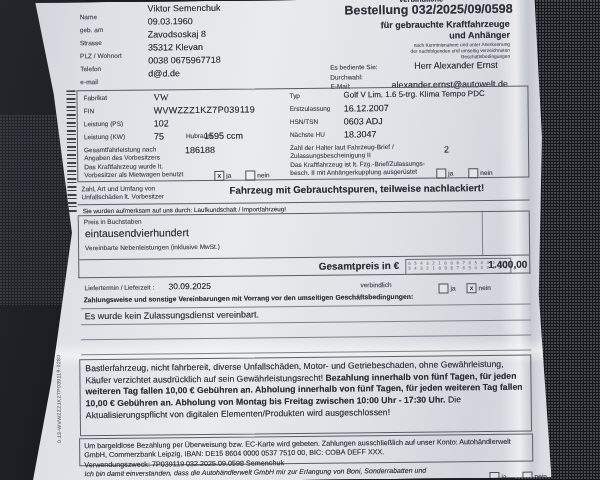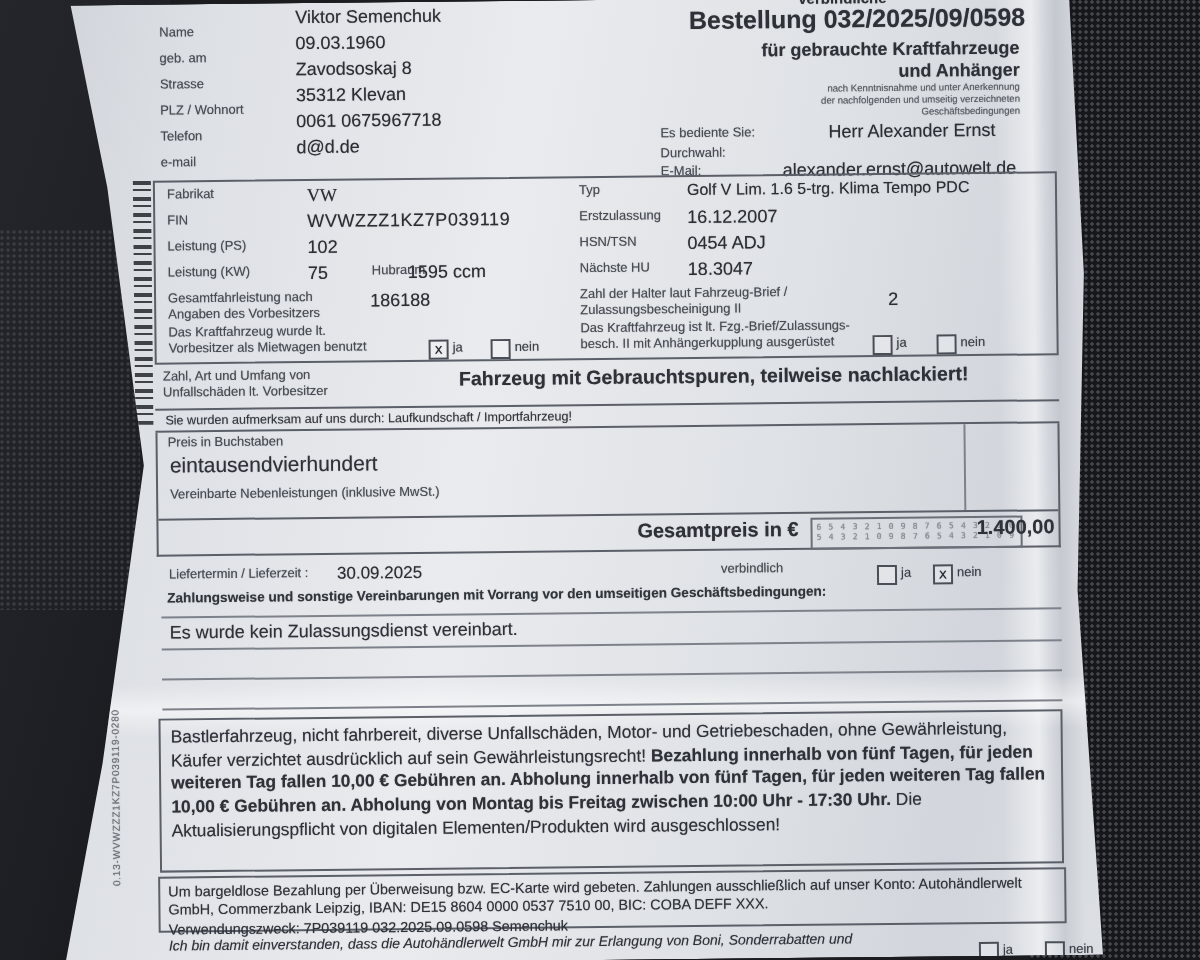--- a/index.html
+++ b/index.html
@@ -59,21 +59,21 @@
       <div>
         <div class="abs" style="left:82px;top:3px;"><span class="lbl">Name</span></div>
         <div class="abs val" style="left:150px;top:2px;">Viktor Semenchuk</div>
         <div class="abs" style="left:82px;top:16px;"><span class="lbl">geb. am</span></div>
         <div class="abs val" style="left:150px;top:15px;">09.03.1960</div>
         <div class="abs" style="left:82px;top:29px;"><span class="lbl">Strasse</span></div>
         <div class="abs val" style="left:150px;top:28px;">Zavodsoskaj 8</div>
         <div class="abs" style="left:82px;top:42px;"><span class="lbl">PLZ / Wohnort</span></div>
         <div class="abs val" style="left:150px;top:41px;">35312 Klevan</div>
         <div class="abs" style="left:82px;top:55px;"><span class="lbl">Telefon</span></div>
-        <div class="abs val" style="left:150px;top:54px;">0061 0675967718</div>
+        <div class="abs val" style="left:150px;top:54px;">0038 0675967718</div>
         <div class="abs" style="left:82px;top:68px;"><span class="lbl">e-mail</span></div>
         <div class="abs val" style="left:150px;top:67px;">d@d.de</div>
       </div>
 
       <div>
         <div class="abs b" style="left:332px;top:-4px;width:183px;text-align:center;font-size:7.5px;">Verbindliche</div>
         <div class="abs b" style="left:332px;top:4px;width:183px;text-align:right;font-size:12.5px;">Bestellung 032/2025/09/0598</div>
         <div class="abs b" style="left:332px;top:21px;width:180px;text-align:right;font-size:9px;">für gebrauchte Kraftfahrzeuge</div>
         <div class="abs b" style="left:332px;top:32px;width:180px;text-align:right;font-size:9px;">und Anhänger</div>
         <div class="abs tiny" style="left:332px;top:44px;width:180px;text-align:right;">nach Kenntnisnahme und unter Anerkennung</div>
@@ -102,21 +102,21 @@
         <div class="abs val" style="left:107px;top:55px;">186188</div>
         <div class="abs lbl" style="left:6px;top:72px;width:110px;line-height:1.2;">Das Kraftfahrzeug wurde lt. Vorbesitzer als Mietwagen benutzt</div>
         <div class="abs" style="left:136px;top:76px;"><span class="cb">x</span><span class="cbl">ja</span></div>
         <div class="abs" style="left:167px;top:76px;"><span class="cb"></span><span class="cbl">nein</span></div>
 
         <div class="abs lbl" style="left:212px;top:3px;">Typ</div>
         <div class="abs val" style="left:266px;top:2px;font-size:8px;white-space:nowrap;">Golf V Lim. 1.6 5-trg. Klima Tempo PDC</div>
         <div class="abs lbl" style="left:212px;top:16px;">Erstzulassung</div>
         <div class="abs val" style="left:266px;top:15px;">16.12.2007</div>
         <div class="abs lbl" style="left:212px;top:29px;">HSN/TSN</div>
-        <div class="abs val" style="left:266px;top:28px;">0454 ADJ</div>
+        <div class="abs val" style="left:266px;top:28px;">0603 ADJ</div>
         <div class="abs lbl" style="left:212px;top:42px;">Nächste HU</div>
         <div class="abs val" style="left:266px;top:41px;">18.3047</div>
         <div class="abs lbl" style="left:212px;top:55px;width:130px;line-height:1.2;">Zahl der Halter laut Fahrzeug-Brief / Zulassungsbescheinigung II</div>
         <div class="abs val" style="left:366px;top:57px;">2</div>
         <div class="abs lbl" style="left:212px;top:72px;width:140px;line-height:1.2;">Das Kraftfahrzeug ist lt. Fzg.-Brief/Zulassungs-besch. II mit Anhängerkupplung ausgerüstet</div>
         <div class="abs" style="left:358px;top:76px;"><span class="cb"></span><span class="cbl">ja</span></div>
         <div class="abs" style="left:390px;top:76px;"><span class="cb"></span><span class="cbl">nein</span></div>
       </div>
 
       <div>

